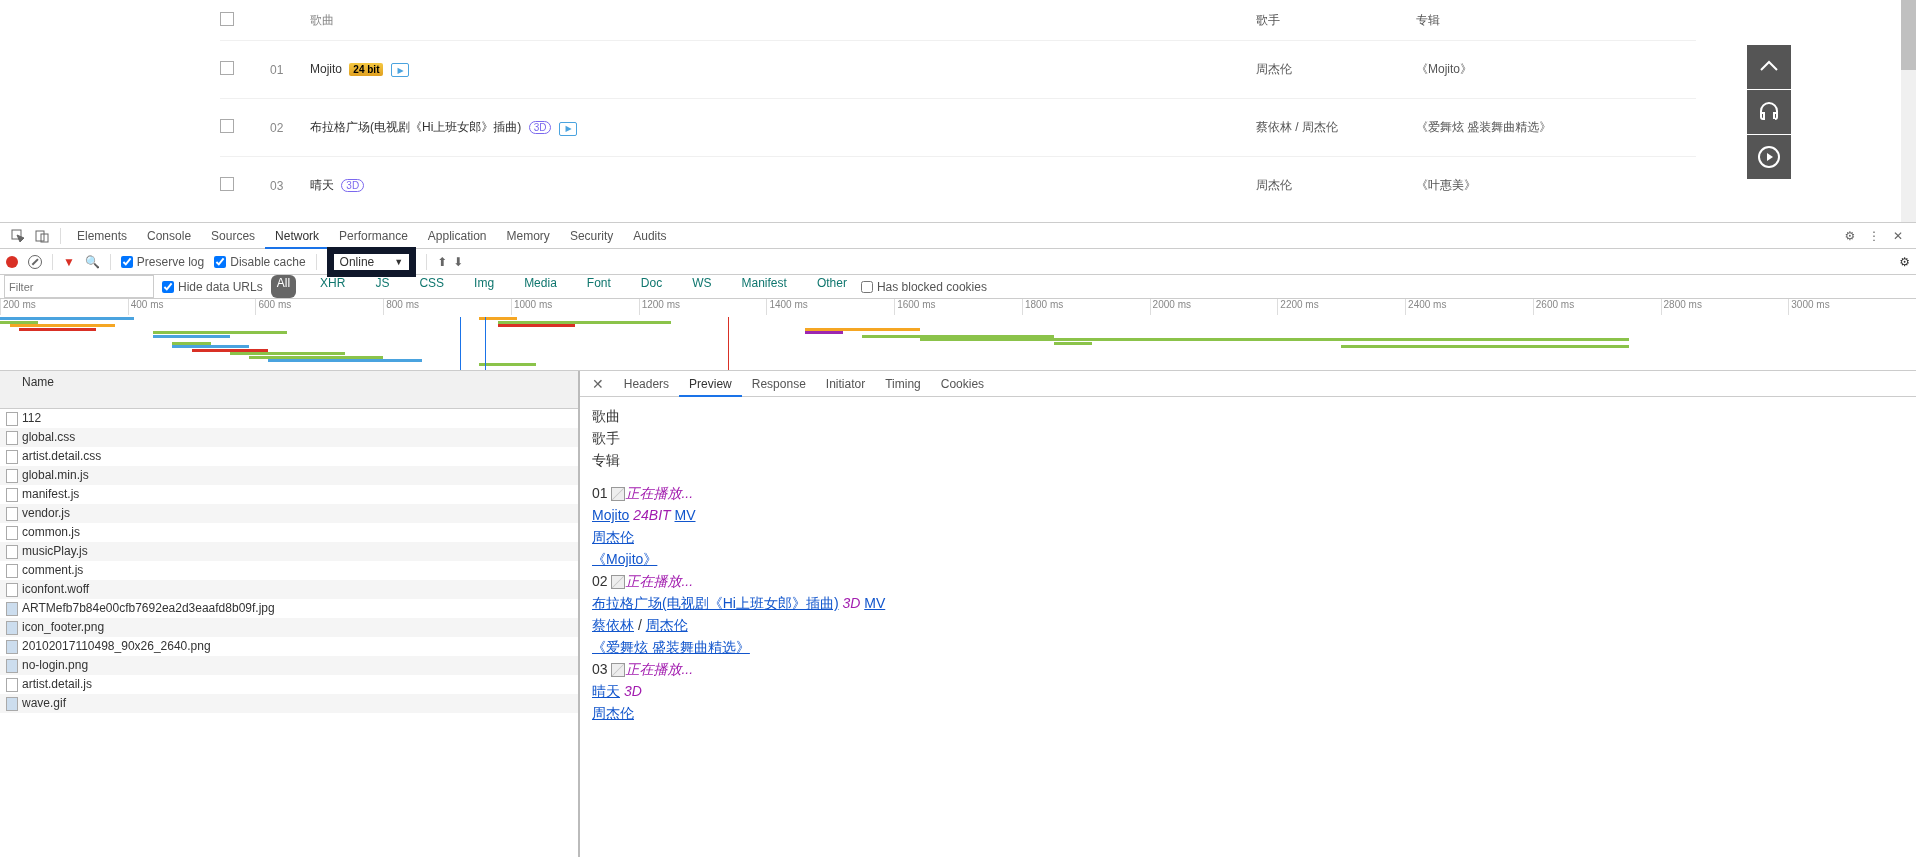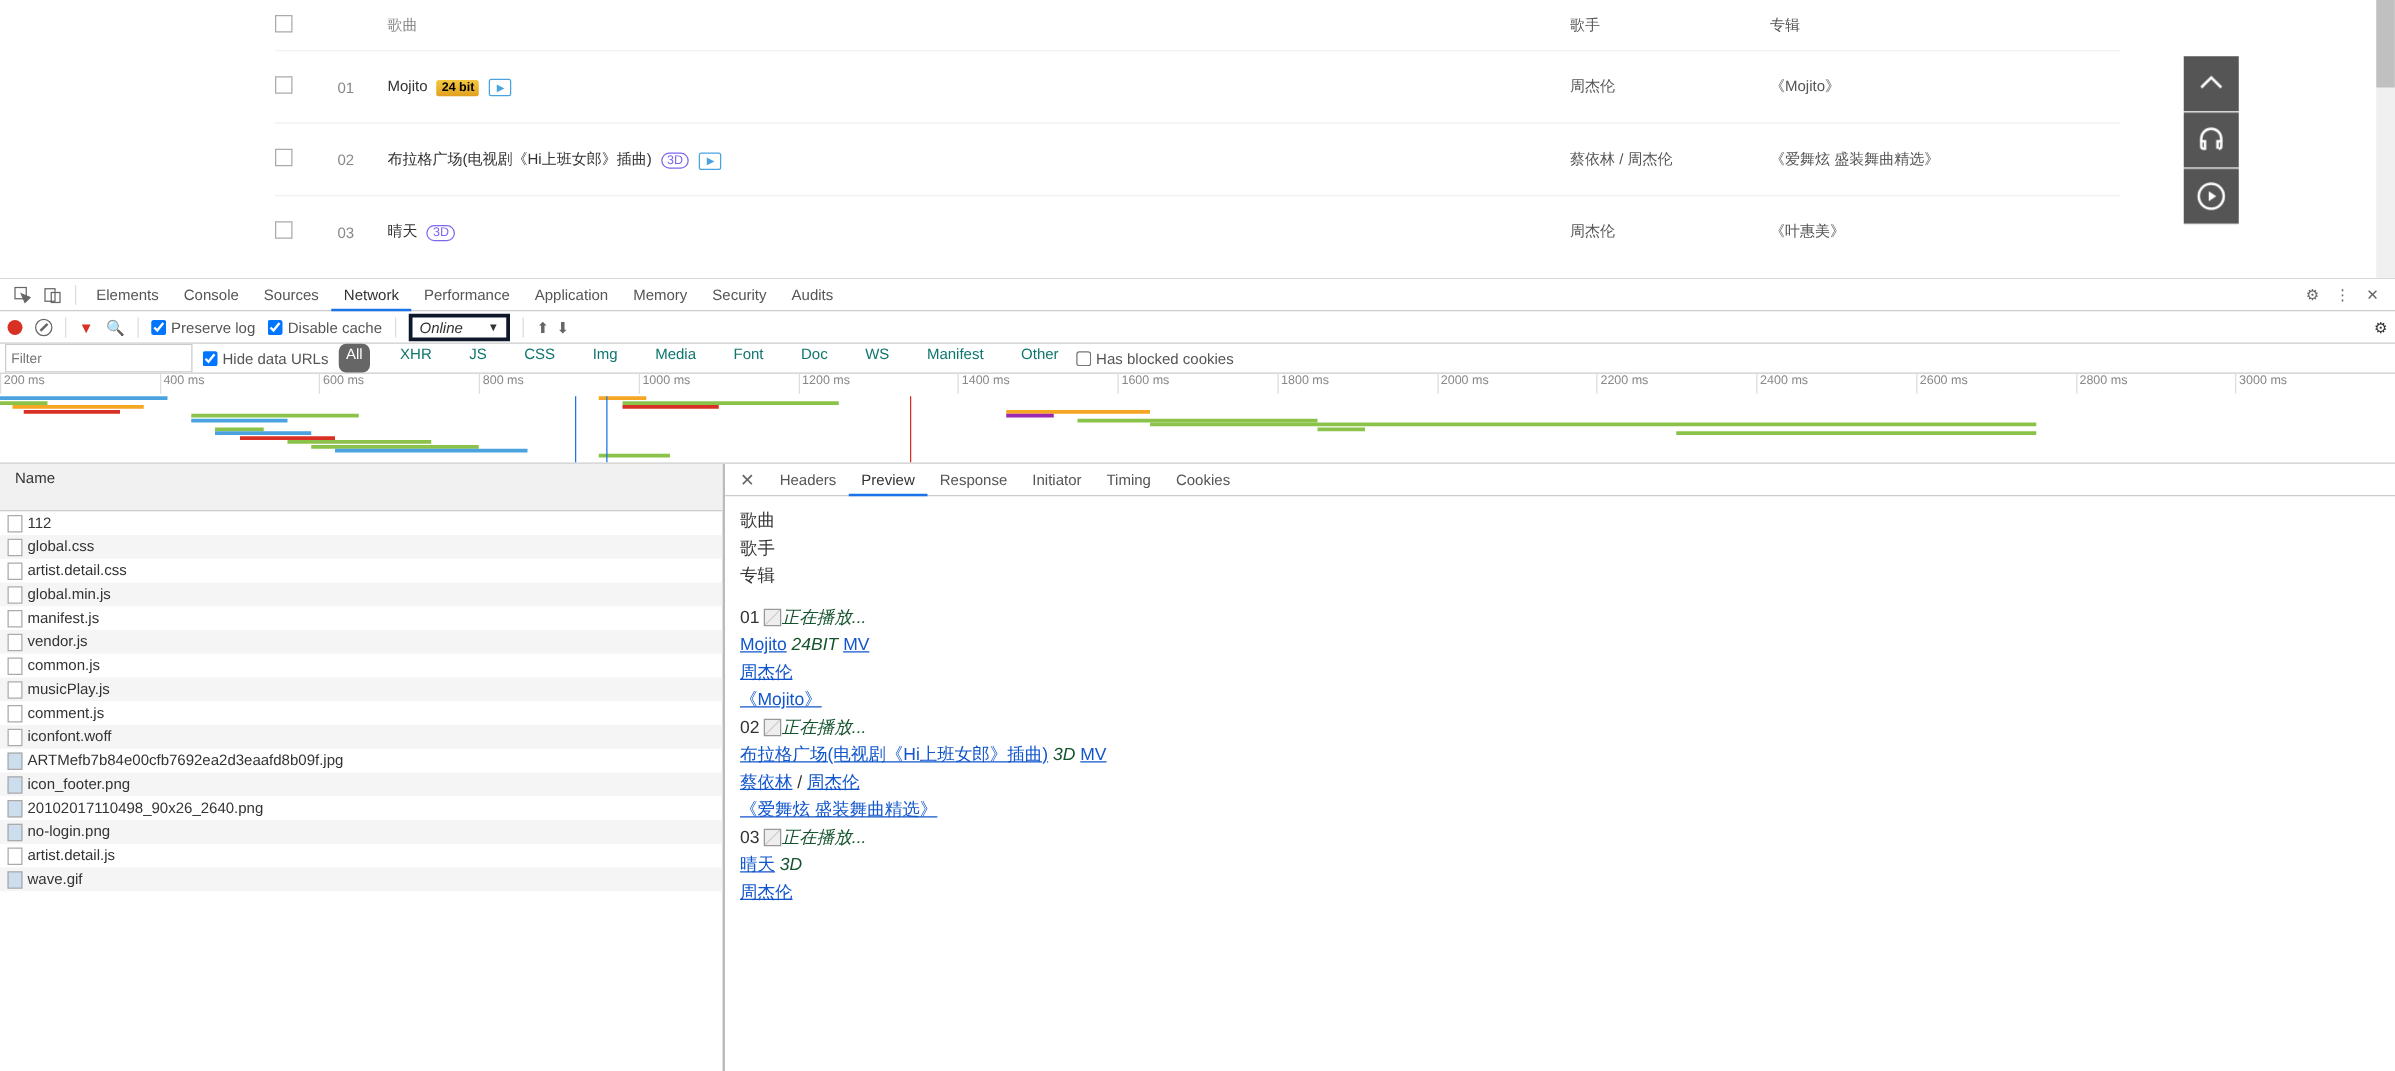--- a/index.html
+++ b/index.html
@@ -34,51 +34,51 @@
 .dt-tabs .spacer { flex: 1; }
 
 .dt-toolbar { display: flex; align-items: center; height: 26px; border-bottom: 1px solid #ccc; padding: 0 6px; gap: 10px; }
 .dt-toolbar .rec { width: 12px; height: 12px; background: #d93025; border-radius: 50%; }
 .dt-toolbar .clr { width: 14px; height: 14px; border: 1.5px solid #666; border-radius: 50%; position: relative; }
 .dt-toolbar .clr::after { content: ""; position: absolute; left: 2px; top: 5px; width: 8px; height: 1.5px; background: #666; transform: rotate(-45deg); }
 .funnel { color: #d93025; font-size: 12px; }
 .search-ic { color: #666; font-size: 12px; }
 .cb { display: flex; align-items: center; gap: 4px; color: #555; }
 .cb input { width: 12px; height: 12px; }
-.throttle { border: 3px solid #0f172a; padding: 1px 6px; display: flex; align-items: center; gap: 20px; font-style: italic; }
+.throttle { border: 7px solid #0f172a; padding: 1px 6px; display: flex; align-items: center; gap: 20px; }
 .updown { display: flex; gap: 6px; color: #666; }
 
 .dt-filter { display: flex; height: 24px; border-bottom: 1px solid #ccc; padding: 0 4px; gap: 8px; }
 .filter-input { border: 1px solid #ccc; padding: 1px 4px; width: 150px; color: #888; font-size: 11px; }
 .type-btn { padding: 1px 6px; color: #0f766e; cursor: pointer; border-radius: 6px; }
 .type-btn.active { background: #666; color: #fff; }
 
 .timeline { height: 72px; border-bottom: 1px solid #ccc; position: relative; overflow: hidden; }
 .ticks { display: flex; position: absolute; top: 0; left: 0; right: 0; height: 16px; }
 .tick { flex: 1; border-left: 1px solid #ddd; color: #888; font-size: 10px; padding-left: 2px; }
 .tl-bars { position: absolute; top: 18px; left: 0; right: 0; bottom: 0; }
 .tl-bar { position: absolute; height: 3px; }
 
 .dt-body { flex: 1; display: flex; overflow: hidden; }
 .req-panel { width: 580px; border-right: 2px solid #bbb; display: flex; flex-direction: column; }
-.req-header { height: 38px; line-height: 22px; padding-left: 12px; border-bottom: 1px solid #ccc; color: #333; background: #f1f1f1; }
+.req-header { height: 38px; line-height: 22px; padding-left: 22px; border-bottom: 1px solid #ccc; color: #333; background: #f1f1f1; }
 .req-list { flex: 1; overflow-y: auto; }
 .req-row { height: 19px; line-height: 19px; padding-left: 6px; display: flex; align-items: center; gap: 4px; cursor: pointer; }
 .req-row:nth-child(even) { background: #f5f5f5; }
 .file-ic { width: 12px; height: 14px; border: 1px solid #aaa; background: #fff; display: inline-block; position: relative; }
 .file-ic.img { background: #cde; }
 
 .detail-panel { flex: 1; display: flex; flex-direction: column; }
 .detail-tabs { display: flex; align-items: center; height: 26px; border-bottom: 1px solid #ccc; padding: 0 6px; gap: 4px; }
 .detail-tabs .close { font-size: 14px; color: #666; cursor: pointer; padding: 0 6px; }
 .detail-tab { padding: 0 10px; height: 26px; line-height: 26px; color: #555; cursor: pointer; }
 .detail-tab.active { border-bottom: 2px solid #1a73e8; color: #333; }
 .preview-content { flex: 1; padding: 8px 12px; overflow-y: auto; font-size: 14px; line-height: 1.5; }
 .preview-content a { color: #1155cc; text-decoration: underline; }
-.preview-content .italic { font-style: italic; color: #14532d; }
+.preview-content .italic { font-style: italic; color: #a21caf; }
 .preview-content .row { margin: 1px 0; }
 .broken-img { display: inline-block; width: 14px; height: 14px; border: 1px solid #999; background: linear-gradient(135deg,#eee 45%,#ccc 50%,#eee 55%); vertical-align: middle; }
 .sep { color: #333; }
 
 .right-scroll { position: fixed; top: 0; right: 0; width: 15px; height: 222px; background: #f0f0f0; }
 .right-scroll .thumb { width: 100%; height: 70px; background: #c0c0c0; }
 
 ::-webkit-scrollbar { width: 15px; height: 15px; }
 ::-webkit-scrollbar-thumb { background: #c0c0c0; }
 ::-webkit-scrollbar-track { background: #f0f0f0; }

